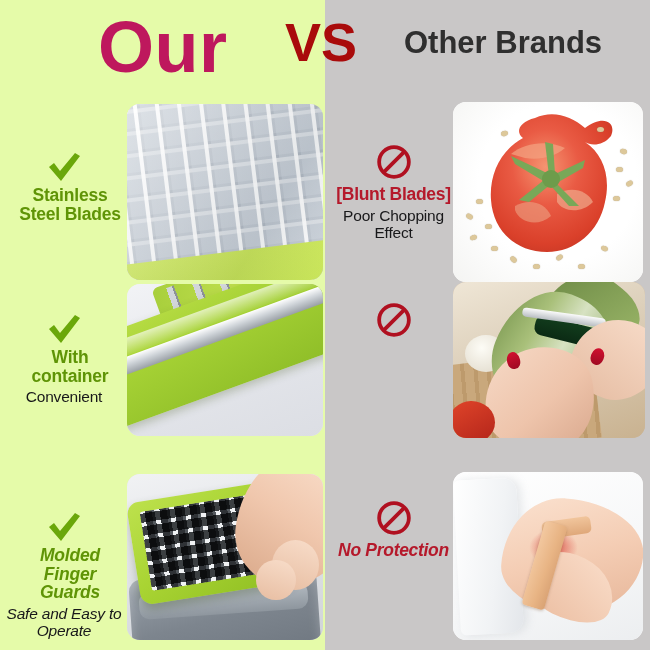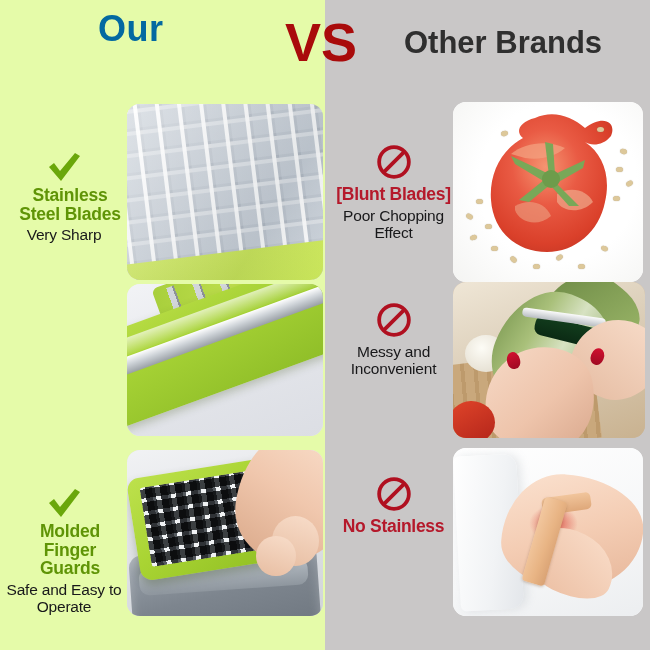--- a/index.html
+++ b/index.html
@@ -11,37 +11,37 @@
   .page{position:relative;width:650px;height:650px;}
 
   
   .bg-left{position:absolute;left:0;top:0;width:325px;height:650px;background:#e5fba9;}
   .bg-right{position:absolute;left:325px;top:0;width:325px;height:650px;background:#c9c7c7;}
 
   
   .header{position:absolute;left:0;top:0;width:650px;height:92px;}
   .hd-our{
     position:absolute;left:98px;top:11px;
-    font-size:36px;font-weight:bold;color:#0369a1;letter-spacing:.5px;
+    font-size:72px;font-weight:bold;color:#be185d;letter-spacing:.5px;
     line-height:1;
   }
   .hd-vs{
     position:absolute;left:285px;top:15px;
     font-size:54px;font-weight:bold;color:#a90b0b;line-height:1;
   }
   .hd-other{
     position:absolute;left:404px;top:27px;
     font-size:31px;font-weight:bold;color:#2f2f2f;line-height:1;
   }
 
   
   .row{position:absolute;left:0;width:650px;}
   .row1{top:96px;height:186px;}
   .row2{top:282px;height:170px;}
-  .row3{top:444px;height:180px;}
+  .row3{top:468px;height:180px;font-style:italic;}
 
   
   .txt{position:absolute;text-align:center;}
   .txt-left{left:0;width:128px;}
   .txt-right{left:326px;width:135px;}
 
   .tick{
     display:block;margin:0 auto 4px auto;width:34px;height:30px;
   }
   .ban{display:block;margin:0 auto 5px auto;width:36px;height:36px;}
@@ -300,21 +300,20 @@
     <div class="hd-other">Other Brands</div>
   </div>
 
   <div class="row row1">
 
     <div class="txt txt-left" style="top:56px">
       <svg class="tick" viewBox="0 0 34 30">
         <path d="M2 15 L7 11 L13 19 L28 1 L33 4 L14 29 Z" fill="#6aa70a"></path>
       </svg>
       <div class="ttl-good">Stainless Steel Blades</div>
-      <div class="sub">Very Sharp</div>
     </div>
 
     <div class="photo ph-l grid-photo" style="top:8px;width:196px;height:176px">
       <div class="grid-green"></div>
       <div class="grid-mesh"></div>
       <div class="grid-green2"></div>
       <div class="grid-shade"></div>
     </div>
 
     <div class="txt txt-right" style="top:48px">
@@ -366,36 +365,42 @@
       <div class="seed" style="left:91%;top:44%;transform:rotate(-30deg)"></div>
       <div class="seed" style="left:84%;top:52%"></div>
       <div class="seed" style="left:88%;top:26%;transform:rotate(15deg)"></div>
       <div class="seed" style="left:76%;top:14%"></div>
       <div class="seed" style="left:25%;top:16%;transform:rotate(-15deg)"></div>
     </div>
   </div>
 
   <div class="row row2">
 
+    <div class="txt txt-left" style="top:32px">
+      <svg class="tick" viewBox="0 0 34 30">
+        <path d="M2 15 L7 11 L13 19 L28 1 L33 4 L14 29 Z" fill="#6aa70a"></path>
+      </svg>
+      <div class="ttl-good">With container</div>
+      <div class="sub">Convenient</div>
+    </div>
 
     <div class="photo ph-l man-photo" style="top:2px;width:196px;height:152px">
       <div class="man-bg"></div>
       <div class="man-back"></div>
       <div class="man-teeth"></div>
       <div class="man-front"></div>
       <div class="man-blade"></div>
       <div class="man-gloss"></div>
     </div>
 
     <div class="txt txt-right" style="top:20px">
       <svg class="ban" viewBox="0 0 40 40">
         <circle cx="20" cy="20" r="16.5" fill="none" stroke="#b01020" stroke-width="4.2"></circle>
         <line x1="9" y1="31" x2="31" y2="9" stroke="#b01020" stroke-width="4.2"></line>
       </svg>
-      <div class="sub">Messy and Inconvenient</div>
     </div>
 
     <div class="photo ph-r cuc-photo" style="top:0px;width:192px;height:156px">
       <div class="cuc-bg"></div>
       <div class="board"></div>
       <div class="garlic"></div>
       <div class="cuc2"></div>
       <div class="cuc"></div>
       <div class="peeler"></div>
       <div class="peeler-steel"></div>
@@ -428,21 +433,21 @@
       <div class="hand-chop"></div>
       <div class="finger" style="right:2%;top:40%;width:24%;height:30%"></div>
       <div class="finger" style="right:14%;top:52%;width:20%;height:24%"></div>
     </div>
 
     <div class="txt txt-right" style="top:32px">
       <svg class="ban" viewBox="0 0 40 40">
         <circle cx="20" cy="20" r="16.5" fill="none" stroke="#b01020" stroke-width="4.2"></circle>
         <line x1="9" y1="31" x2="31" y2="9" stroke="#b01020" stroke-width="4.2"></line>
       </svg>
-      <div class="ttl-bad">No Stainless</div>
+      <div class="ttl-bad">No Protection</div>
     </div>
 
     <div class="photo ph-r inj-photo" style="top:4px;width:190px;height:168px">
       <div class="inj-bg"></div>
       <div class="sleeve"></div>
       <div class="hand-i"></div>
       <div class="redness"></div>
       <div class="thumb-i"></div>
       <div class="bandage2"></div>
       <div class="bandage"></div>

